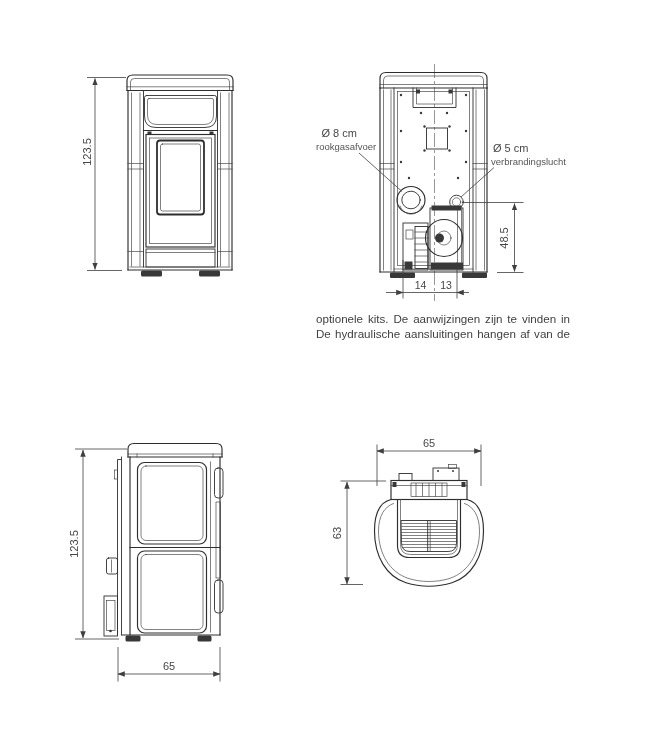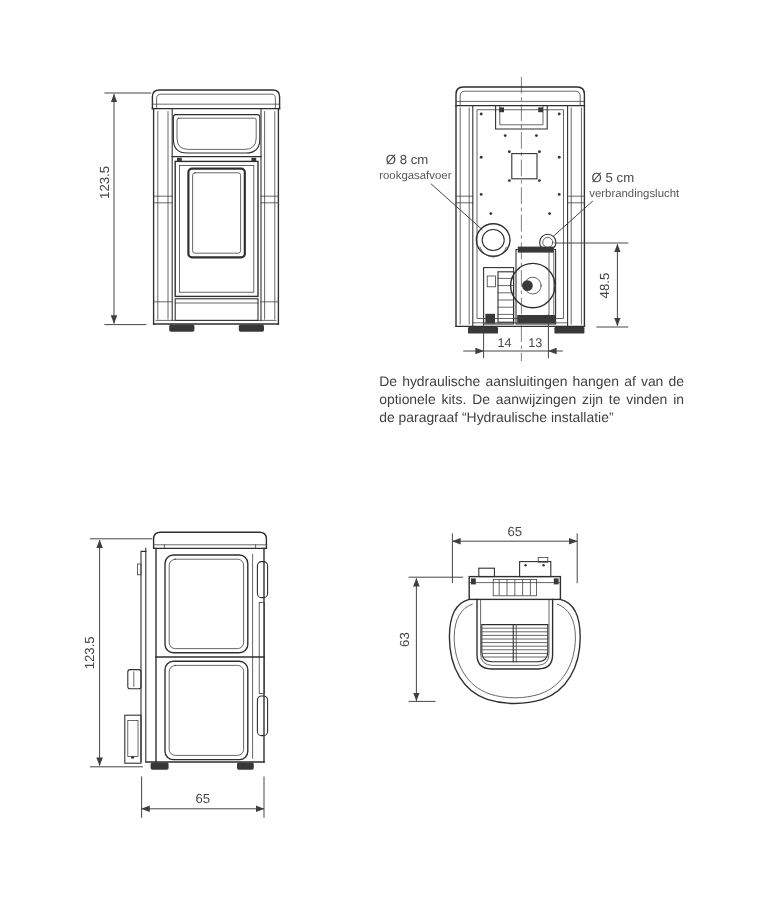--- a/index.html
+++ b/index.html
@@ -273,16 +273,15 @@
     <g>
       <line class="dim" x1="340.5" y1="481" x2="386" y2="481"></line>
       <line class="dim" x1="340.5" y1="584.5" x2="363" y2="584.5"></line>
       <line class="dim" x1="347" y1="482" x2="347" y2="584" marker-start="url(#arr)" marker-end="url(#arr)"></line>
       <text class="t11" text-anchor="middle" transform="translate(340.5,533) rotate(-90)">63</text>
     </g>
   </g>
 </svg>
 
 <div class="note">
+  <div class="jl">optionele kits. De aanwijzingen zijn te vinden in</div>
   <div class="jl">De hydraulische aansluitingen hangen af van de</div>
-  <div class="jl">optionele kits. De aanwijzingen zijn te vinden in</div>
-  <div>de paragraaf “Hydraulische installatie”</div>
 </div>
 
 </body></html>

